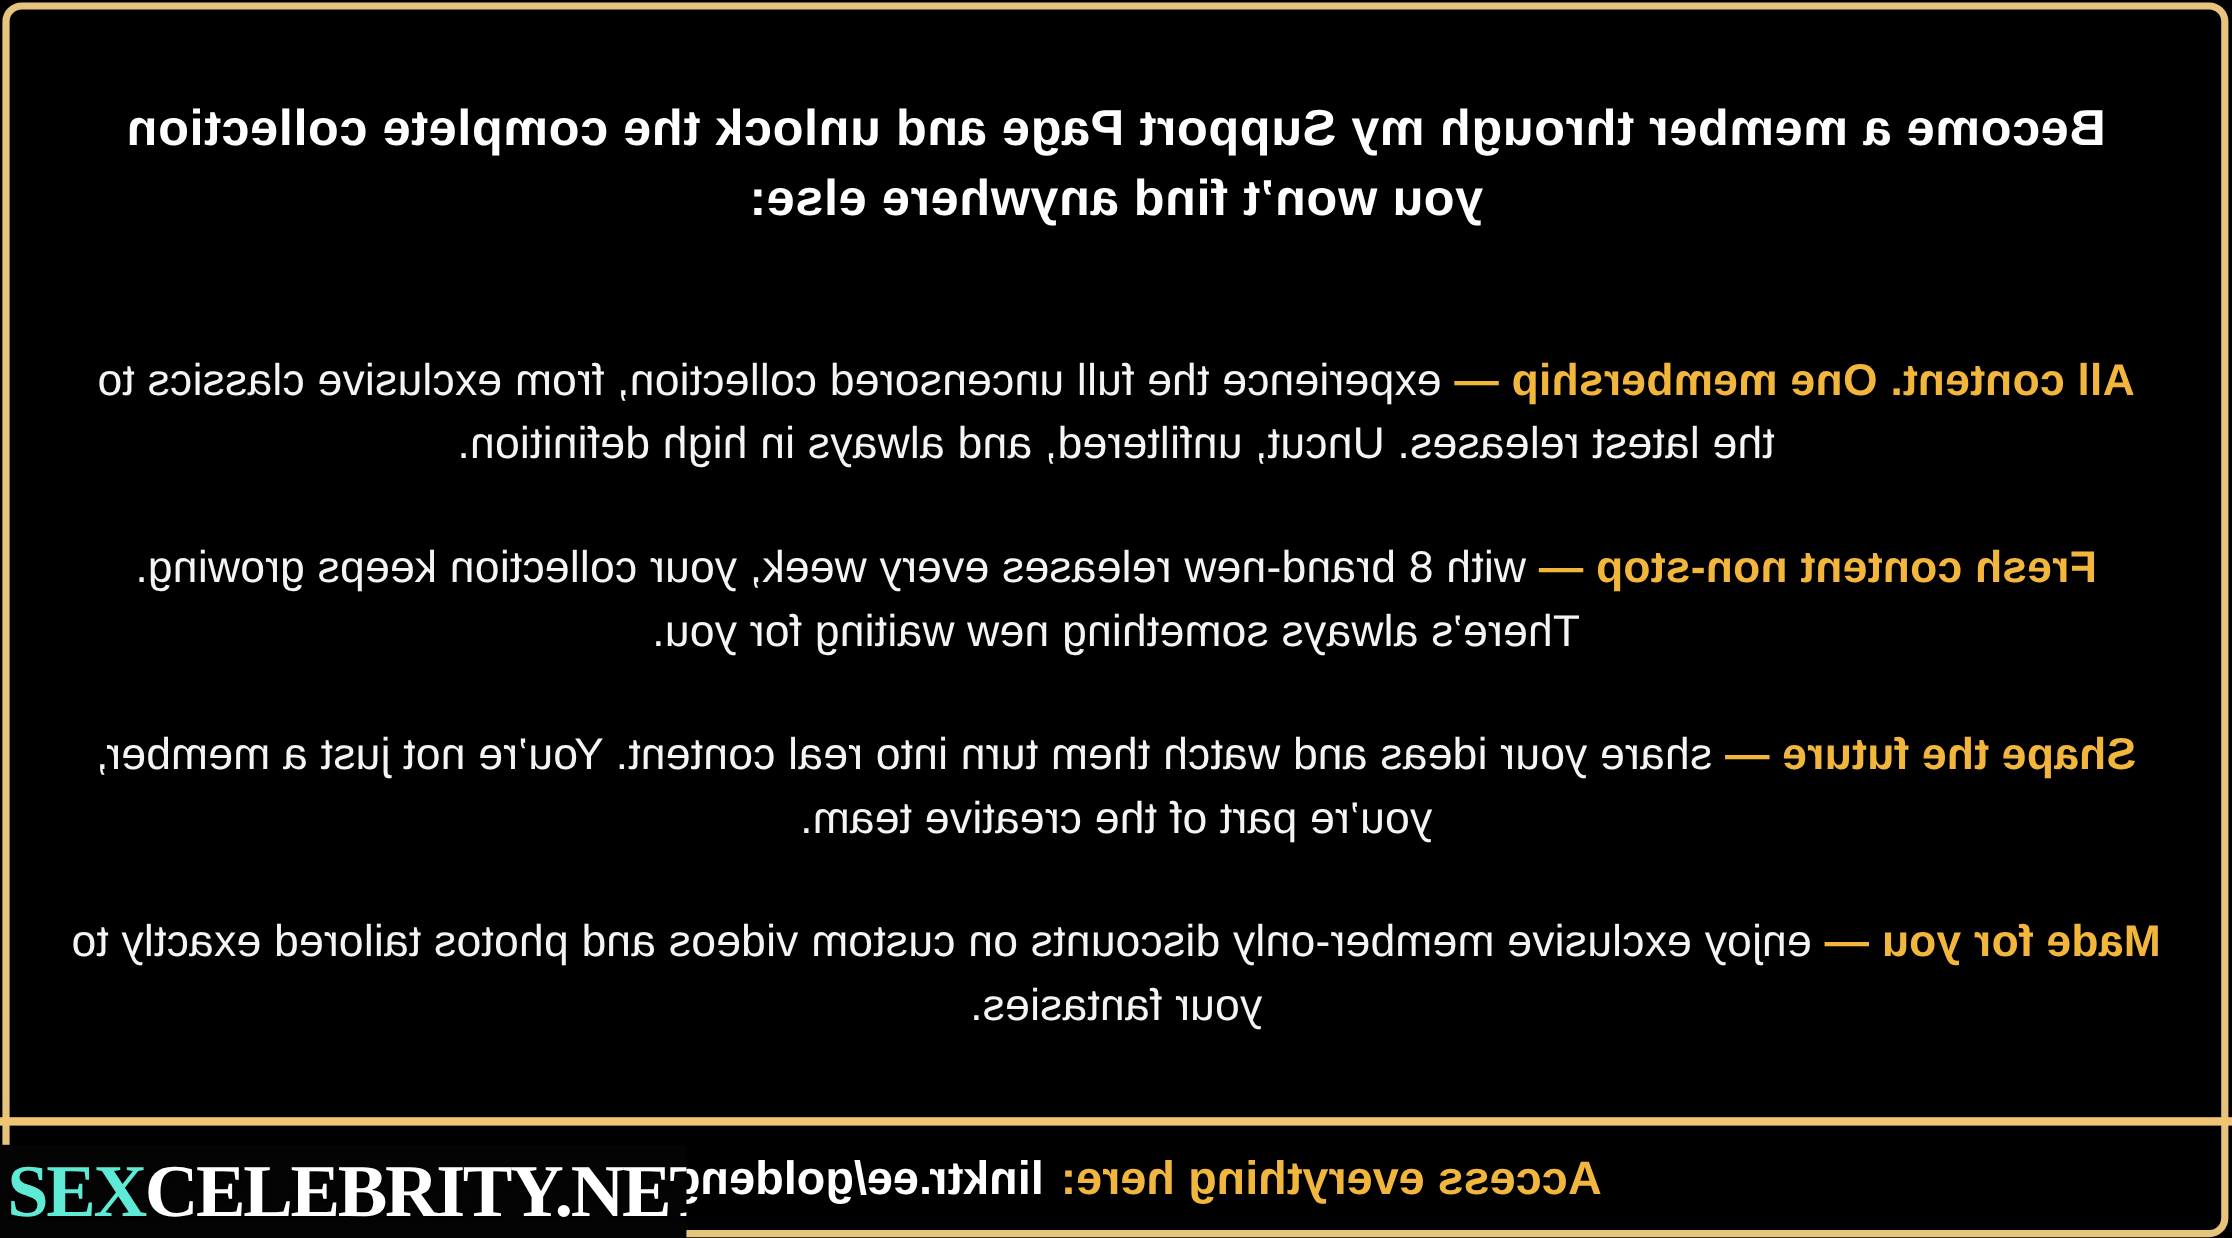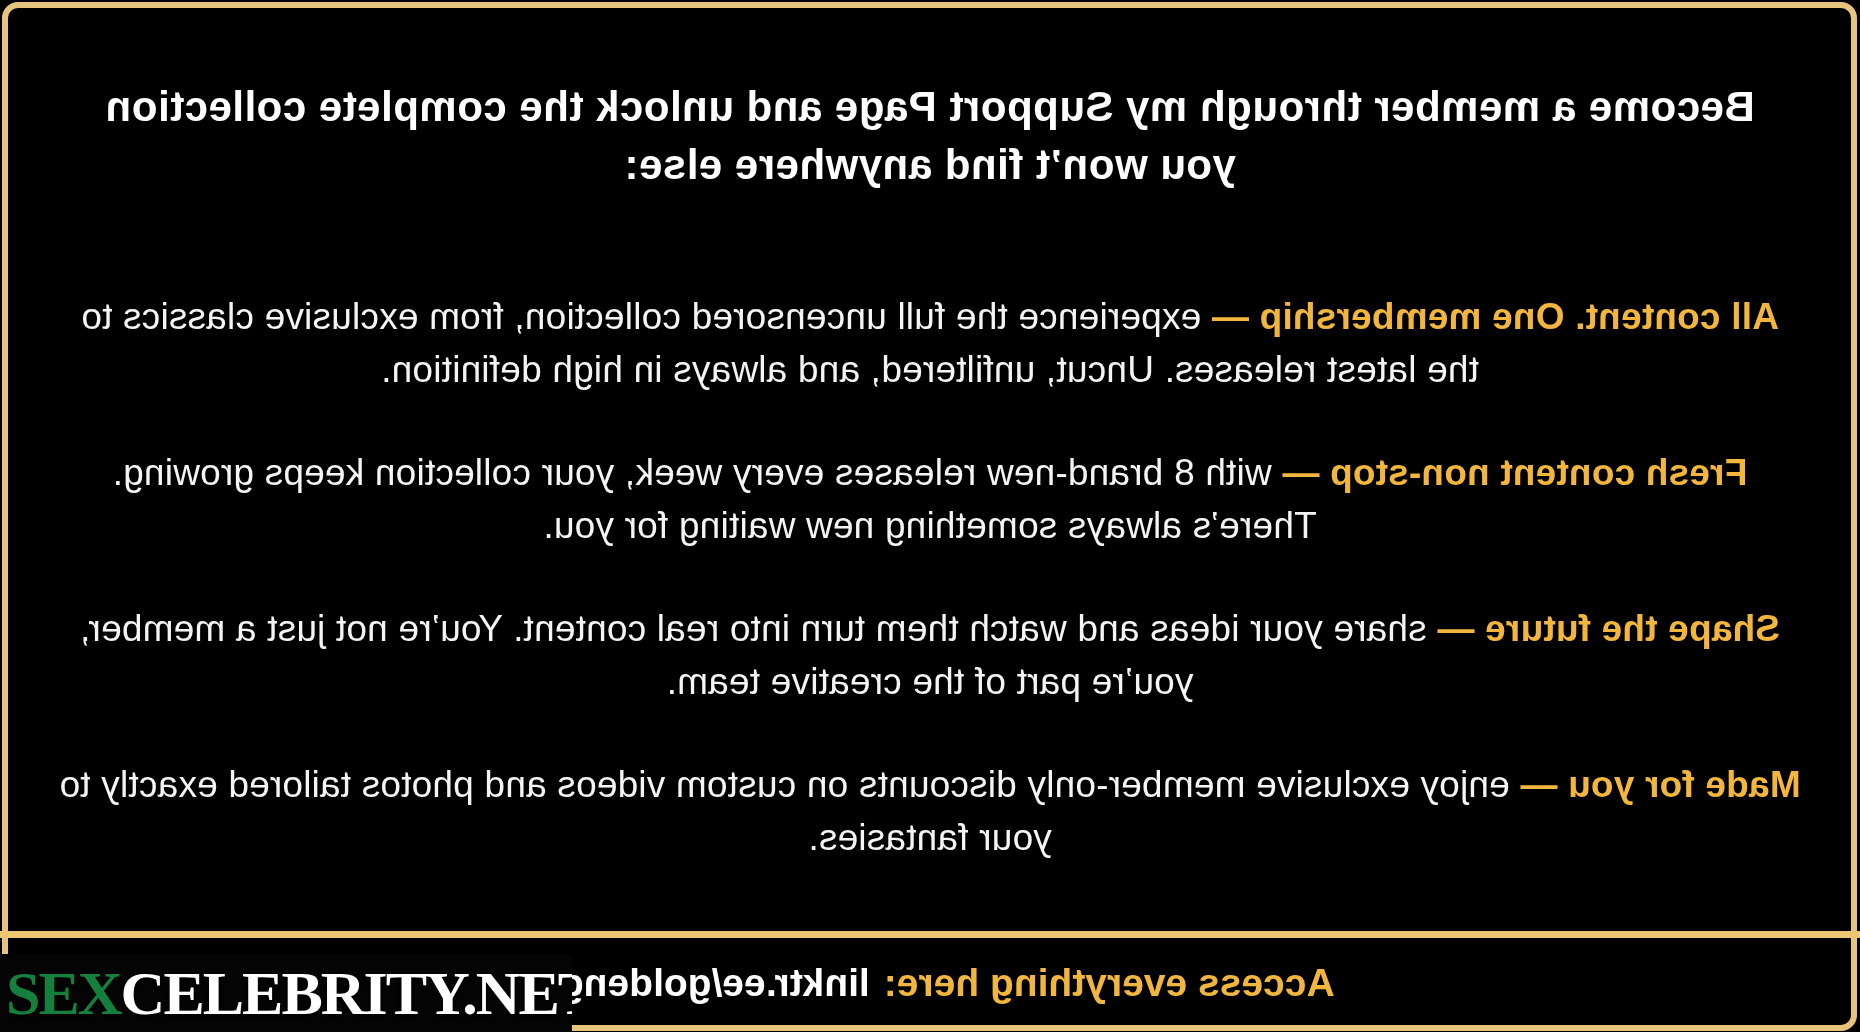--- a/index.html
+++ b/index.html
@@ -42,21 +42,21 @@
   
   .watermark{
     position:absolute;left:0;bottom:0;width:572px;height:78px;background:#040404;
     display:flex;align-items:center;overflow:hidden;z-index:5;
   }
   .watermark-text{
     font-family:"Liberation Serif",serif;font-weight:bold;font-size:62px;
     line-height:62px;white-space:nowrap;padding-left:6px;letter-spacing:-2px;
     text-shadow:0 2px 3px rgba(0,0,0,0.9);
   }
-  .wm-red{color:#15803d;}
+  .wm-red{color:#5eead4;}
   .wm-white{color:#ffffff;}
 </style>
 </head>
 <body>
 
 <div class="canvas">
 
   <div class="frame"></div>
 
   <div class="mirror">

